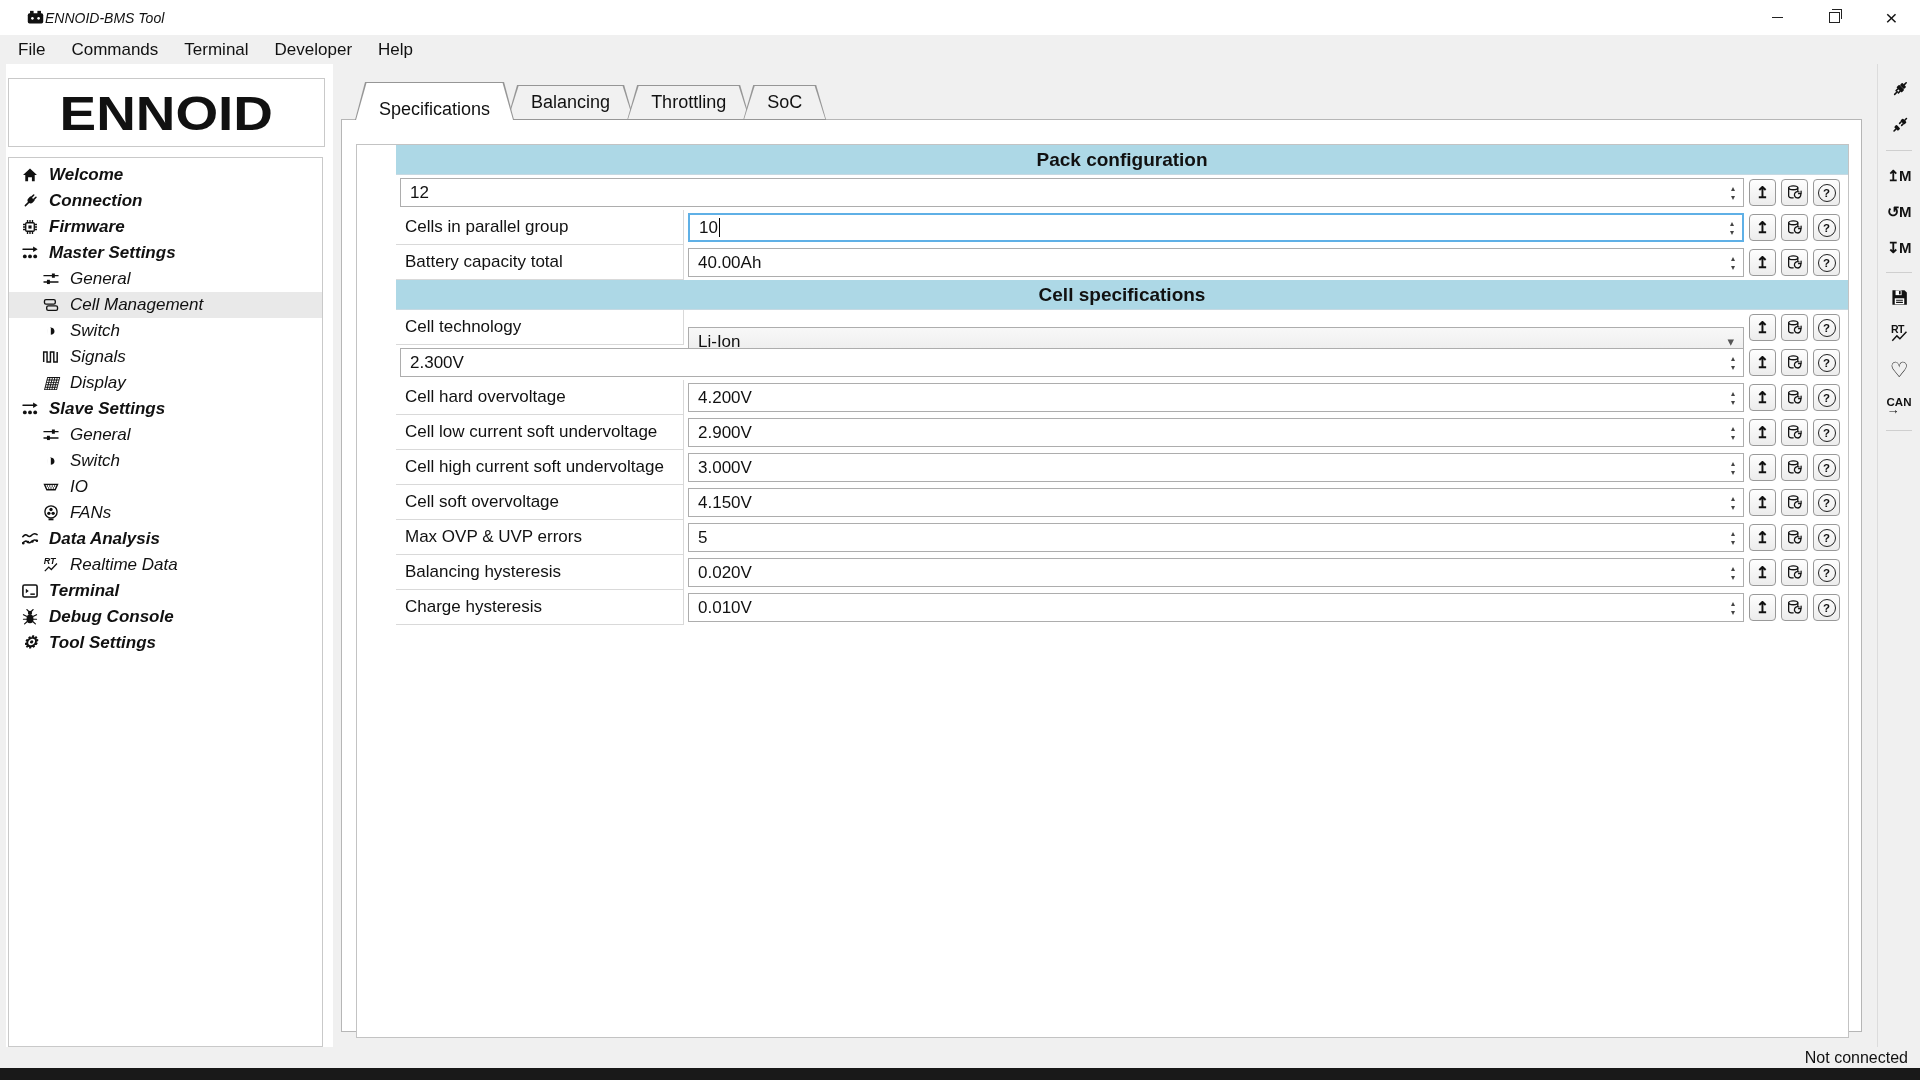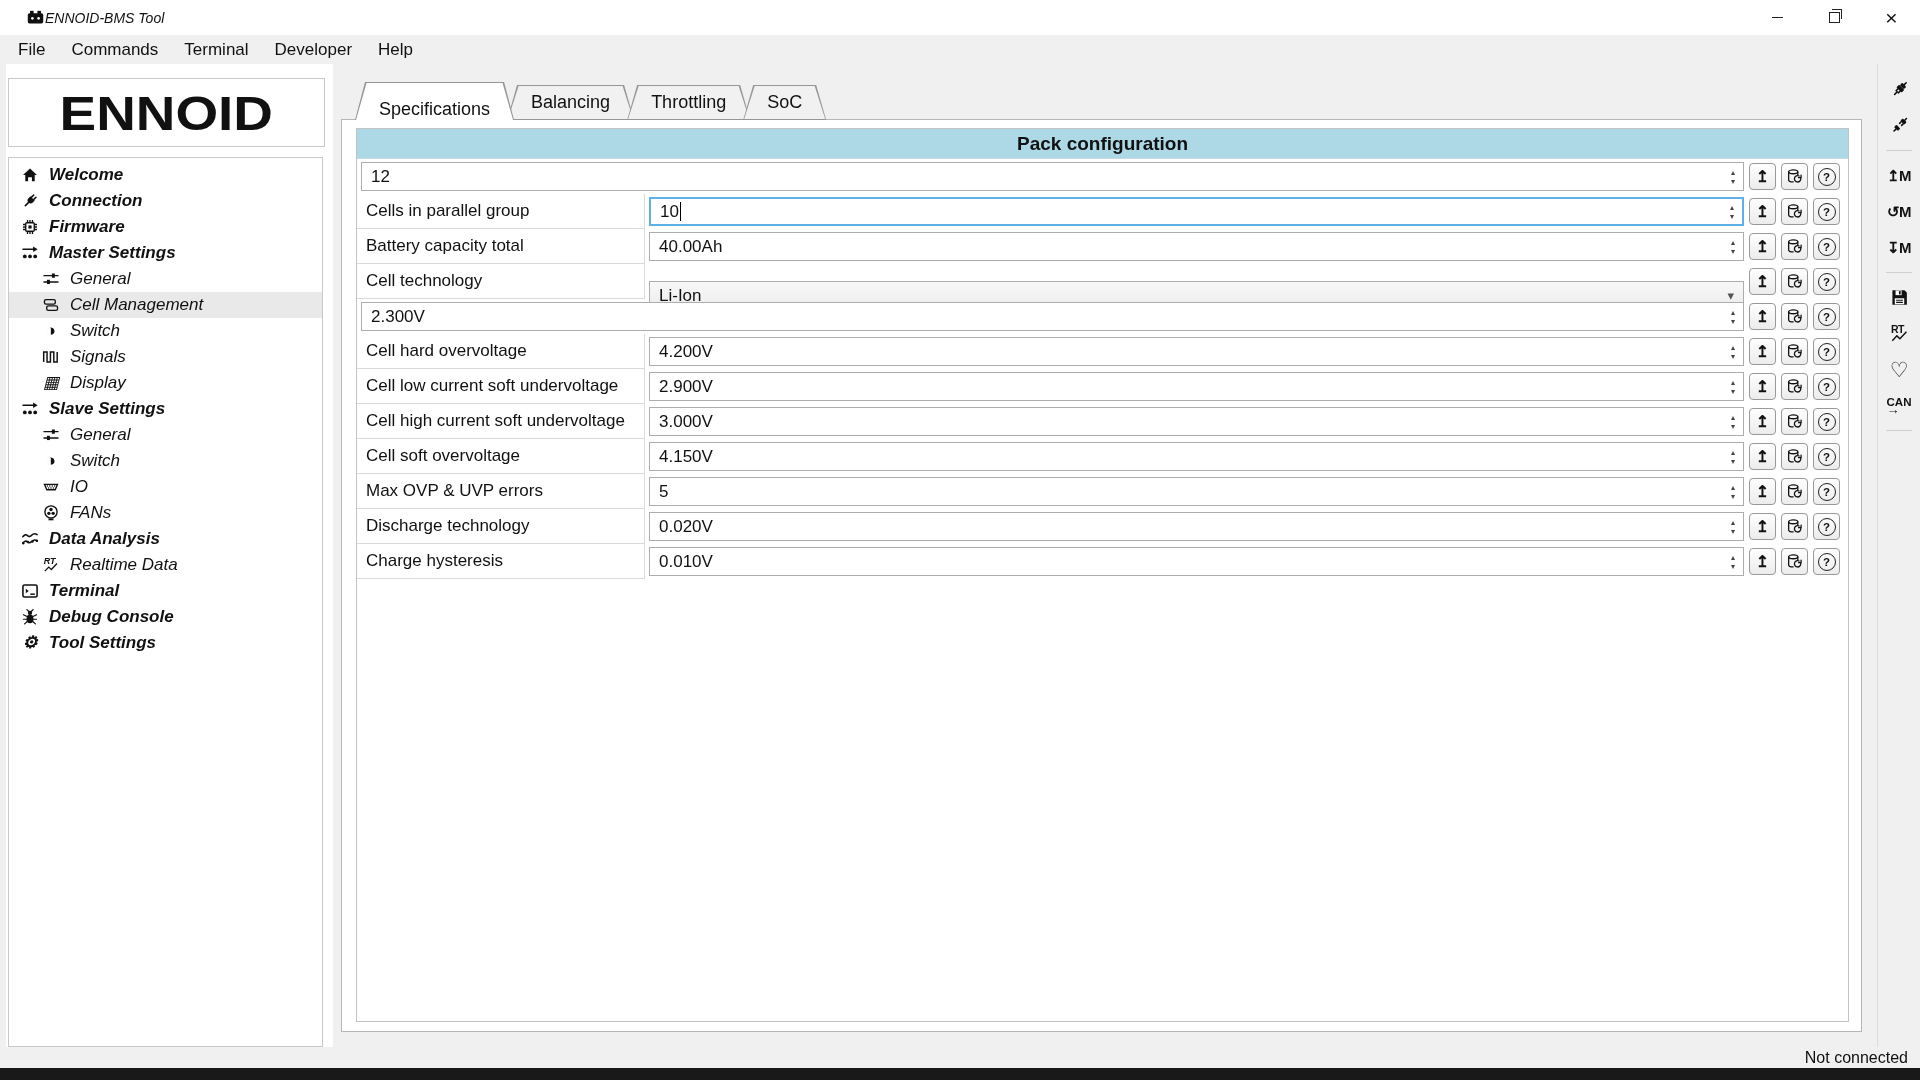--- a/index.html
+++ b/index.html
@@ -38,21 +38,21 @@
 
   
   .content{position:absolute;left:341px;top:19px;width:1521px;height:950px;}
   .tabs{display:flex;align-items:flex-end;height:37px;margin-left:14px;position:relative;z-index:3;}
   .tab{--sl:10px;position:relative;display:inline-flex;background:#969696;clip-path:polygon(var(--sl) 0,calc(100% - var(--sl)) 0,100% 100%,0 100%);padding:1px 1px 1px 1px;height:33px;margin-left:-7px;}
   .tab:first-child{margin-left:0;}
   .tab-in{clip-path:polygon(calc(var(--sl) + .5px) 0,calc(100% - var(--sl) - .5px) 0,100% 100%,0 100%);background:#f1f1f1;display:flex;align-items:center;padding:0 23px;font-size:18px;}
   .tab.active{height:37px;padding-bottom:0;z-index:4;}
   .tab.active .tab-in{background:#fff;align-items:flex-end;}
   .tabpane{position:absolute;left:0;top:36px;width:1521px;height:913px;background:#fff;border:1px solid #b6b6b6;box-sizing:border-box;}
-  .scrollarea{position:absolute;left:14px;top:8px;width:1493px;height:894px;border:1px solid #c3c3c3;box-sizing:border-box;background:#fff;overflow:hidden;}
+  .scrollarea{position:absolute;left:14px;top:24px;width:1493px;height:894px;border:1px solid #c3c3c3;box-sizing:border-box;background:#fff;overflow:hidden;padding-left:39px;}
 
   .section-header{height:29px;background:#add8e6;display:flex;align-items:center;justify-content:center;font-weight:bold;font-size:19px;border-bottom:1px solid #c6d9e2;}
   .row{display:flex;align-items:center;height:35px;padding-right:8px;}
   .row-label{width:288px;min-width:288px;height:35px;display:flex;align-items:center;padding-left:9px;box-sizing:border-box;border-right:1px solid #d9d9d9;border-bottom:1px solid #d9d9d9;font-size:17px;}
   .field{flex:1;height:29px;border:1px solid #adadad;margin-left:4px;position:relative;display:flex;align-items:center;padding-left:9px;font-size:17px;box-sizing:border-box;background:#fff;}
   .field.focused{border:2px solid #5fb0e6;}
   .field.combo{background:linear-gradient(#f8f8f8,#ececec);margin-top:28px;}
   .combo-arrow{position:absolute;right:9px;font-size:13px;color:#555;}
   .spinner{position:absolute;right:2px;top:1px;bottom:1px;width:16px;display:flex;flex-direction:column;justify-content:center;align-items:center;gap:2px;color:#444;}
   .spinner i{font-style:normal;font-size:8px;line-height:7px;}
@@ -387,20 +387,21 @@
                   <ellipse cx="6.8" cy="3.6" rx="4.3" ry="1.8"></ellipse>
                   <path d="M2.5 3.6v7.6c0 1 1.9 1.8 4.3 1.8M11.1 3.6v2.9"></path>
                   <path d="M13.9 9.8a3 3 0 1 1-1.6-2.3"></path>
                   <path d="M14.2 6.7v2.4h-2.4"></path>
                 </svg>
               </button>
               <button class="rowbtn">
                 <span class="q">?</span>
               </button>
             </div>
+            <div class="section-header">Cell specifications</div>
             <div class="row">
               <div class="row-label">Cell technology</div>
               <div class="field combo">
                 <span class="field-value">Li-Ion</span>
                 <span class="combo-arrow">▾</span>
               </div>
               <button class="rowbtn">↥</button>
               <button class="rowbtn">
                 <svg viewBox="0 0 16 16" fill="none" stroke="#111" stroke-width="1.2" stroke-linecap="round">
                   <ellipse cx="6.8" cy="3.6" rx="4.3" ry="1.8"></ellipse>
@@ -538,21 +539,21 @@
                   <path d="M2.5 3.6v7.6c0 1 1.9 1.8 4.3 1.8M11.1 3.6v2.9"></path>
                   <path d="M13.9 9.8a3 3 0 1 1-1.6-2.3"></path>
                   <path d="M14.2 6.7v2.4h-2.4"></path>
                 </svg>
               </button>
               <button class="rowbtn">
                 <span class="q">?</span>
               </button>
             </div>
             <div class="row">
-              <div class="row-label">Discharge technology</div>
+              <div class="row-label">Balancing hysteresis</div>
               <div class="field">
                 <span class="field-value">0.020V</span>
                 <span class="spinner">
                   <i>▴</i>
                   <i>▾</i>
                 </span>
               </div>
               <button class="rowbtn">↥</button>
               <button class="rowbtn">
                 <svg viewBox="0 0 16 16" fill="none" stroke="#111" stroke-width="1.2" stroke-linecap="round">

